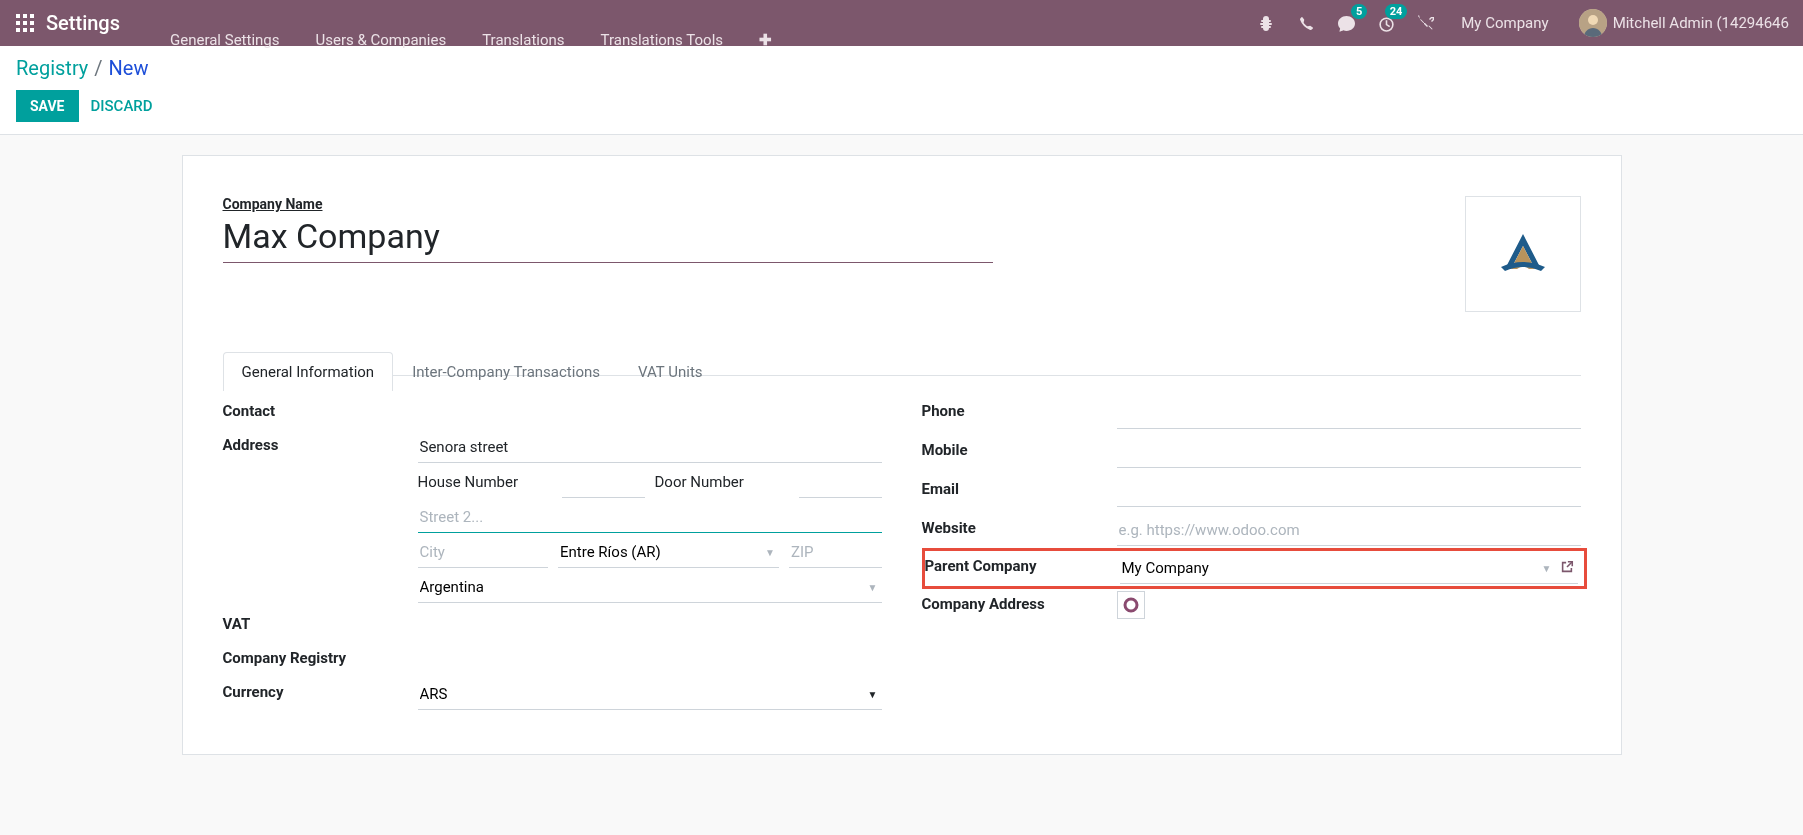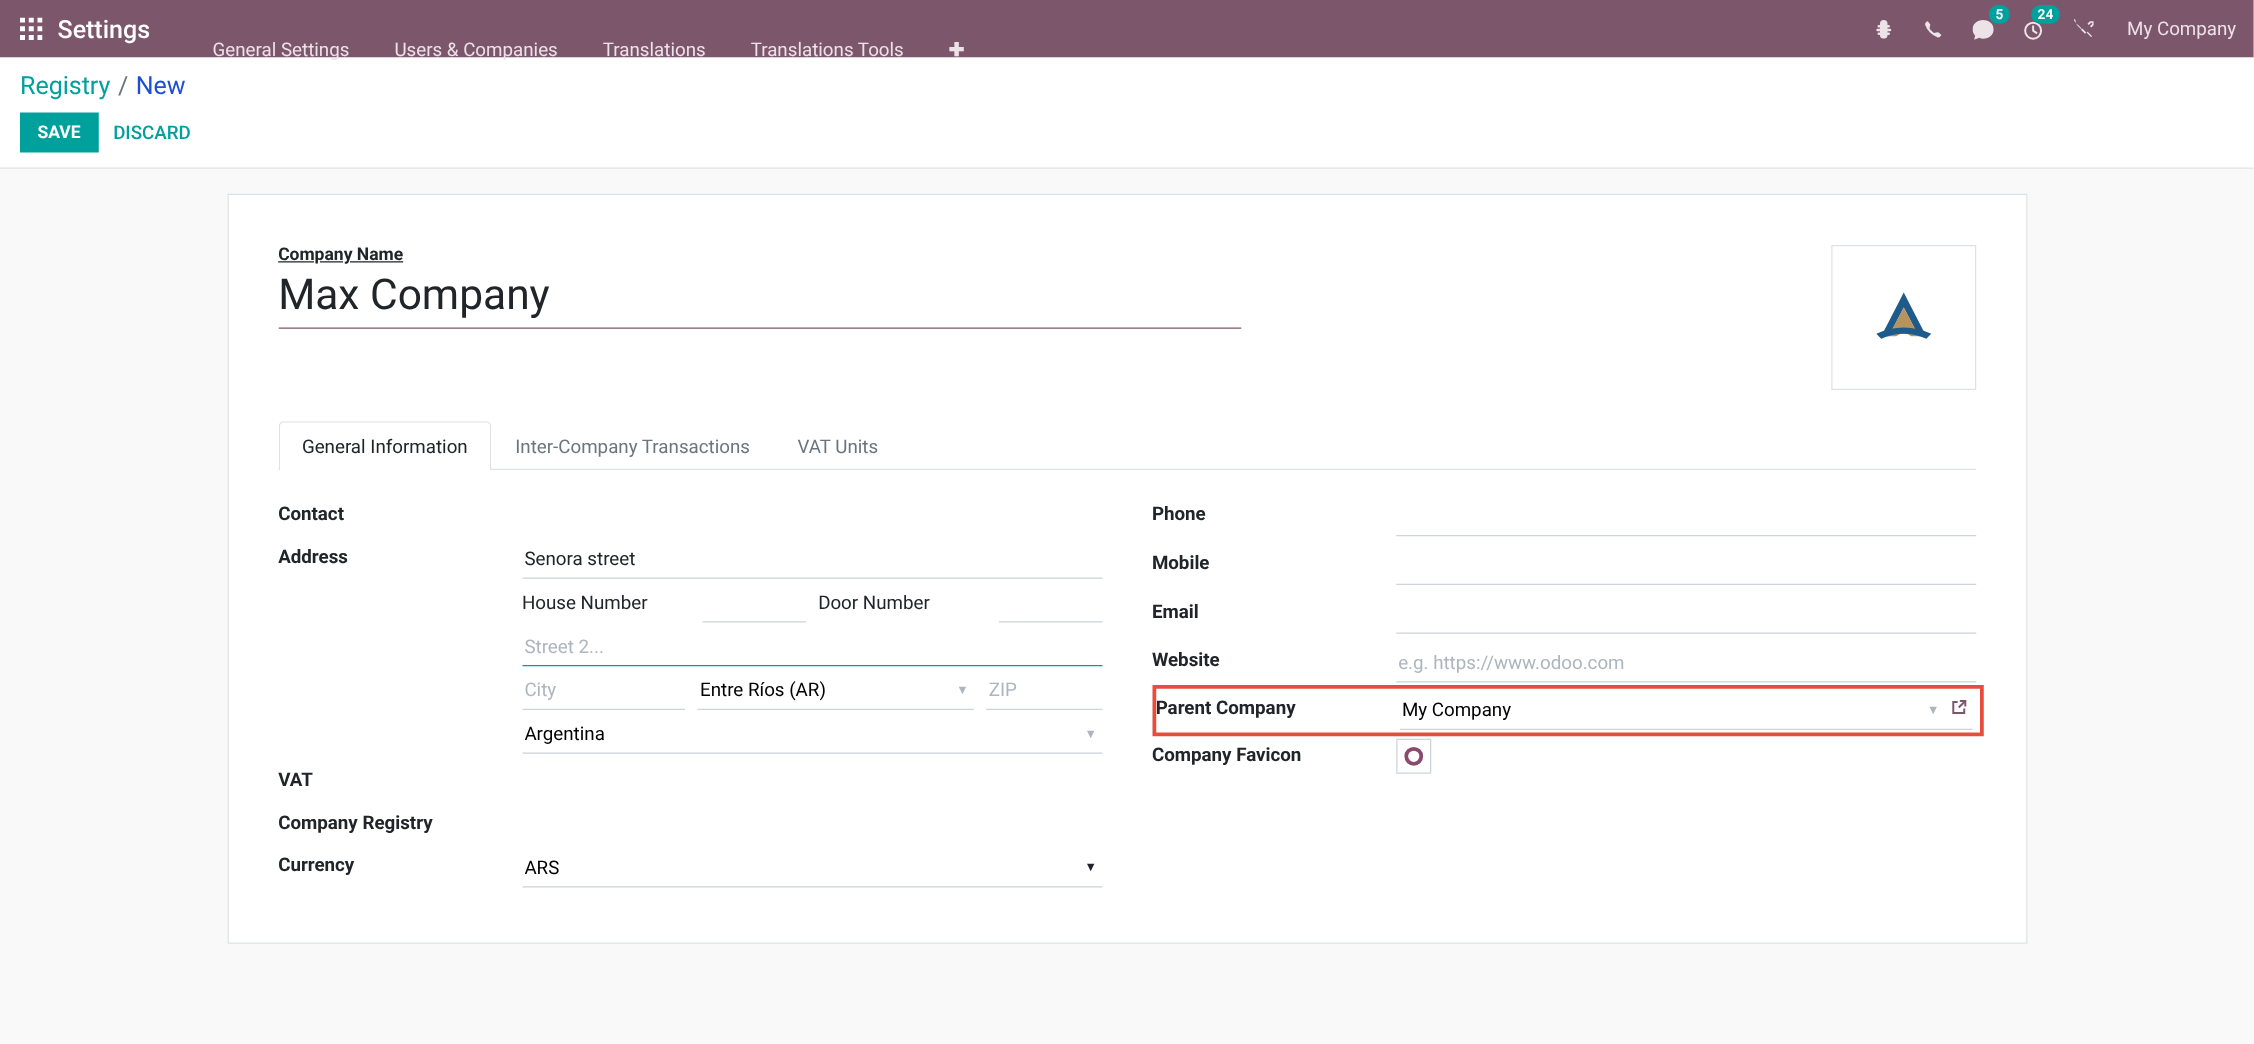--- a/index.html
+++ b/index.html
@@ -28,21 +28,21 @@
   .form-sheet-bg { padding: 20px 0; display:flex; justify-content:center; }
   .form-sheet { background: #fff; border: 1px solid #dee2e6; width: 1440px; max-width: 95%; padding: 40px 40px 30px; min-height: 600px; }
   
   .title-row { display:flex; justify-content: space-between; align-items: flex-start; margin-bottom: 24px; }
   .title-left { flex:1; }
   .title-label { font-size: 14px; font-weight: bold; margin-bottom: 2px; text-decoration: underline; }
   .title-input { font-size: 34px; border: none; border-bottom: 1px solid #7c576c; width: 770px; max-width: 100%; padding: 2px 0 6px; outline:none; font-weight: 400; color:#212529;}
   .logo-box { width: 116px; height: 116px; border: 1px solid #dee2e6; display:flex; align-items:center; justify-content:center; cursor:pointer; }
   
   .tabs { border-bottom: 1px solid #dee2e6; display: flex; margin-bottom: 18px; }
-  .tab { padding: 10px 18px; border: 1px solid transparent; border-bottom: none; font-size: 15px; color: #6c757d; cursor:pointer; position:relative; top:1px;}
+  .tab { padding: 10px 18px; border: 1px solid transparent; border-bottom: none; font-size: 15px; color: #6c757d; cursor:pointer; position:relative; top:16px;}
   .tab.active { border-color: #dee2e6; background:#fff; color: #212529; border-radius: 4px 4px 0 0;}
   
   .form-grid { display: grid; grid-template-columns: 1fr 1fr; gap: 5px 40px; }
   .form-col {}
   .field-row { display: flex; align-items: flex-start; padding: 4px 0; min-height: 34px; }
   .field-label { width: 195px; flex-shrink:0; font-weight: bold; font-size: 15px; padding-top: 4px;}
   .field-widget { flex: 1; display:flex; flex-direction:column; gap:0; }
   .input-line, .select-line { border: none; border-bottom: 1px solid #ced4da; font-size: 15px; padding: 6px 2px; width: 100%; outline:none; background:transparent; color:#212529;}
   .input-line::placeholder { color: #adb5bd; }
   .input-line.focus { border-bottom-color: #00a09d; }
@@ -105,20 +105,30 @@
           <path d="M8 5v4l3 2"></path>
         </svg>
       <span class="badge">24</span>
     </div>
     <div class="nav-icon">
         <svg width="16" height="16" viewBox="0 0 16 16" fill="#ece2e7">
           <path d="M1 0 0 1l2.2 3.081a1 1 0 0 0 .815.419h.07L6 7.414V9l3 3 1-1-3-3H5.414L2.5 5.086V5a1 1 0 0 0-.419-.814L1 0zm9.646 10.646a.5.5 0 0 1 .708 0l3 3a.5.5 0 0 1-.708.708l-3-3a.5.5 0 0 1 0-.708zM13 2l-2 2 1 1 2-2 1 1-2 2 1 1 2-2V2h-3z"></path>
         </svg>
       </div>
     <div class="nav-company">My Company</div>
+    <div class="nav-user">
+      <span class="avatar">
+        <svg width="28" height="28" viewBox="0 0 28 28">
+            <circle cx="14" cy="14" r="14" fill="#b8a285"></circle>
+            <circle cx="14" cy="11" r="5" fill="#f0d9b5"></circle>
+            <path d="M5 28c0-5 4-9 9-9s9 4 9 9" fill="#5a6a7a"></path>
+          </svg>
+      </span>
+      <span>Mitchell Admin (14294646</span>
+    </div>
   </div>
 </div>
 
 <div class="control-panel">
   <div class="breadcrumb">
     <a>Registry</a>
     <span class="sep">/</span>
     <span class="current">New</span>
   </div>
   <div class="cp-buttons">
@@ -236,21 +246,21 @@
                 <svg width="14" height="14" viewBox="0 0 16 16" fill="none" stroke="#7c576c" stroke-width="1.8">
                     <path d="M7 3H3v10h10V9"></path>
                     <path d="M9 2h5v5"></path>
                     <path d="M14 2 8 8"></path>
                   </svg>
               </span>
             </div>
           </div>
         </div>
         <div class="field-row">
-          <div class="field-label">Company Favicon</div>
+          <div class="field-label">Company Address</div>
           <div class="field-widget">
             <div class="favicon-box">
               <svg width="16" height="16" viewBox="0 0 16 16">
                   <circle cx="8" cy="8" r="6" fill="none" stroke="#8a4a6f" stroke-width="3"></circle>
                 </svg>
             </div>
           </div>
         </div>
       </div>
     </div>

